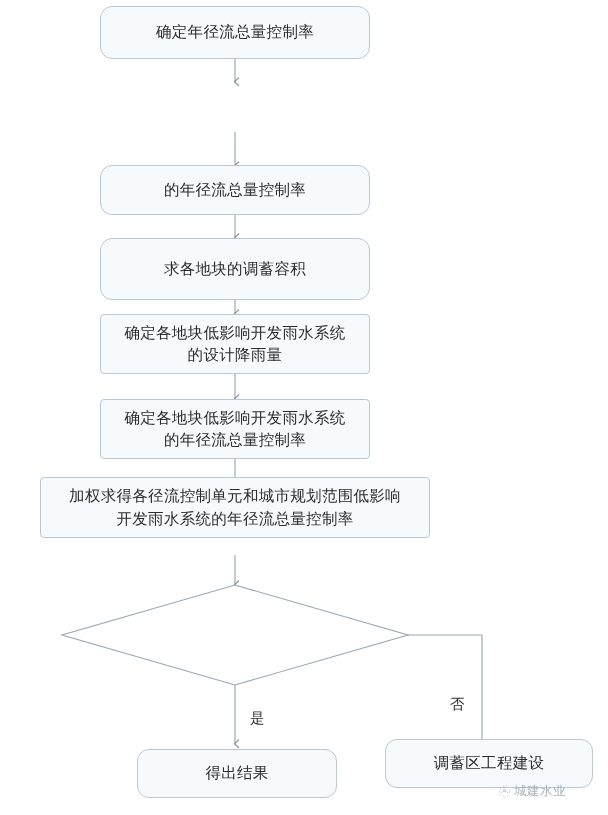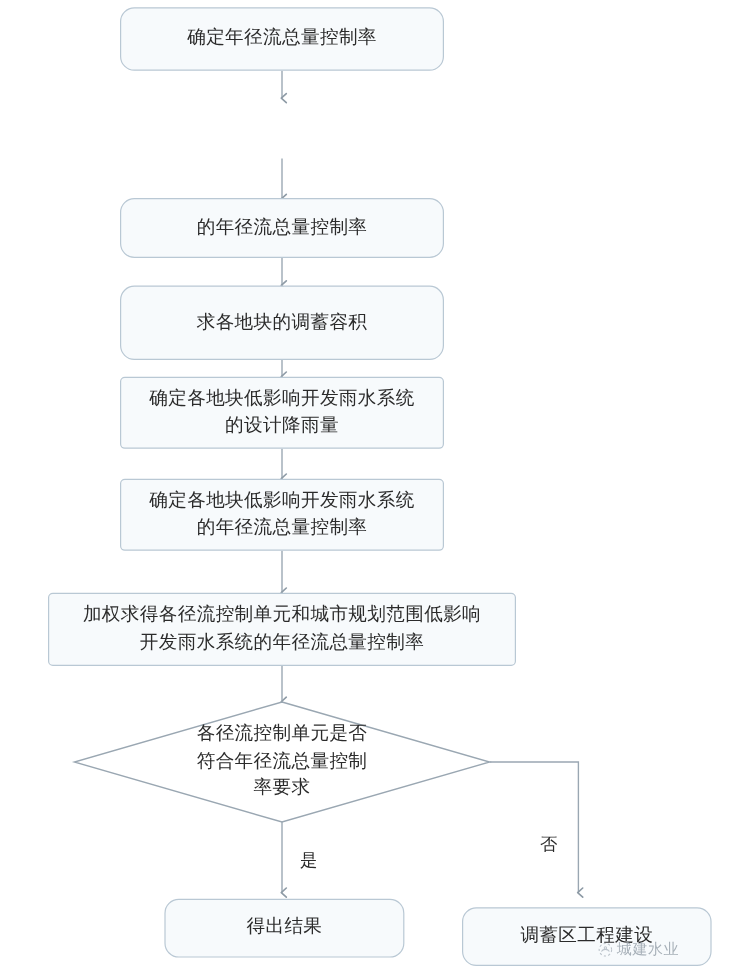--- a/index.html
+++ b/index.html
@@ -135,44 +135,39 @@
   <div class="node tall" style="left:100px; top:314px; width:270px; height:60px;">
     <span>确定各地块低影响开发雨水系统
 的设计降雨量</span>
   </div>
 
   <div class="node tall" style="left:100px; top:399px; width:270px; height:60px;">
     <span>确定各地块低影响开发雨水系统
 的年径流总量控制率</span>
   </div>
 
-  <div class="node tall" style="left:40px; top:494px; width:390px; height:61px;">
+  <div class="node tall" style="left:40px; top:477px; width:390px; height:61px;">
     <span>加权求得各径流控制单元和城市规划范围低影响
 开发雨水系统的年径流总量控制率</span>
   </div>
 
-  <div class="diamond-wrap" style="left:62px; top:585px; width:346px; height:100px;">
-    <span class="diamond-label">各径流控制单元是否
-符合年径流总量控制
-率要求</span>
-  </div>
 
   <div class="edge-label" style="left:250px; top:711px;">
     <span>是</span>
   </div>
 
   <div class="edge-label" style="left:450px; top:697px;">
     <span>否</span>
   </div>
 
   <div class="node" style="left:137px; top:749px; width:200px; height:49px;">
     <span>得出结果</span>
   </div>
 
-  <div class="node" style="left:385px; top:756px; width:208px; height:49px;">
+  <div class="node" style="left:385px; top:739px; width:208px; height:49px;">
     <span>调蓄区工程建设</span>
   </div>
 
   <div class="watermark" style="left:498px; top:783px;">
     <span class="wm-logo">
       <svg viewBox="0 0 14 14" width="13" height="13" xmlns="http://www.w3.org/2000/svg">
         <circle cx="7" cy="7" r="5.6" fill="none" stroke="#b4bcc4" stroke-width="1" stroke-dasharray="2 2"></circle>
         <path d="M3.4,8.6 C5,6 9,6 10.6,8.6" fill="none" stroke="#b4bcc4" stroke-width="1"></path>
         <circle cx="7" cy="5.4" r="1.1" fill="none" stroke="#b4bcc4" stroke-width="0.9"></circle>
       </svg>

